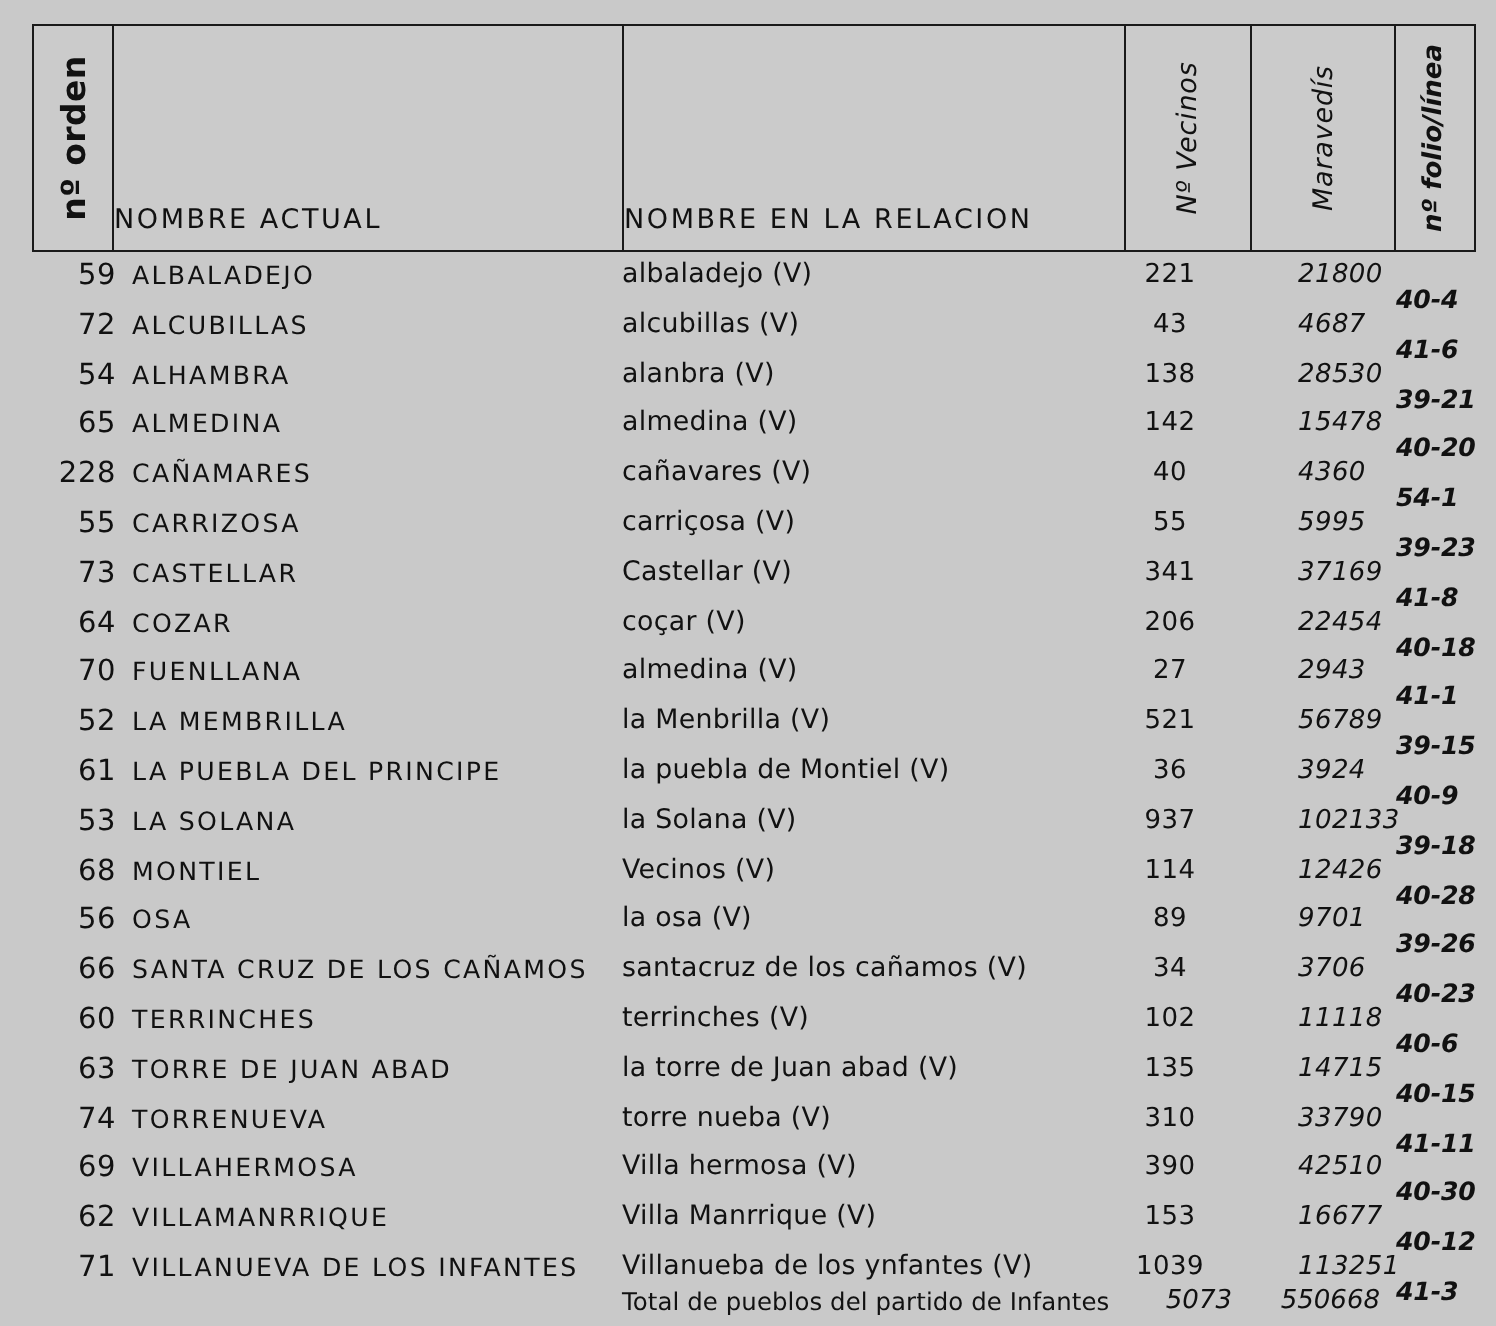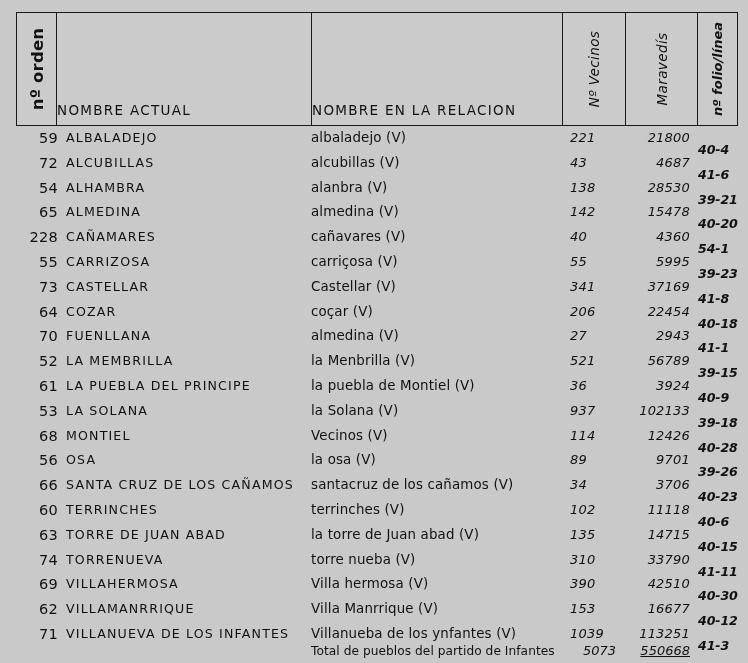--- a/index.html
+++ b/index.html
@@ -125,32 +125,30 @@
     font-size: 12.6px;
     letter-spacing: 1.15px;
   }
   .c-rel {
     left: 311px;
     font-family: "DejaVu Sans", sans-serif;
     font-size: 13.4px;
     letter-spacing: .15px;
   }
   .c-vec {
-    left: 570px;
+    left: 554px;
     width: 62px;
-    text-align: left;
+    text-align: center;
     font-family: "DejaVu Sans", sans-serif;
     font-size: 13px;
-    font-style: italic;
     letter-spacing: .2px;
   }
   .c-mrv {
-    left: 620px;
+    left: 649px;
     width: 70px;
-    text-align: right;
     font-family: "DejaVu Sans", sans-serif;
     font-size: 13px;
     font-style: italic;
     letter-spacing: .2px;
   }
   .c-folio {
     left: 698px;
     width: 48px;
     text-align: left;
     font-family: "DejaVu Sans", sans-serif;
@@ -195,21 +193,20 @@
   .t-mrv {
     position: absolute;
     left: 620px;
     width: 70px;
     top: 0;
     line-height: 20px;
     text-align: right;
     font-family: "DejaVu Sans", sans-serif;
     font-size: 13px;
     font-style: italic;
-    text-decoration: underline;
   }
 </style>
 </head>
 <body>
 
 <div id="sheet">
 
   <div id="header-table">
 
     <div class="hcell hc-orden">

